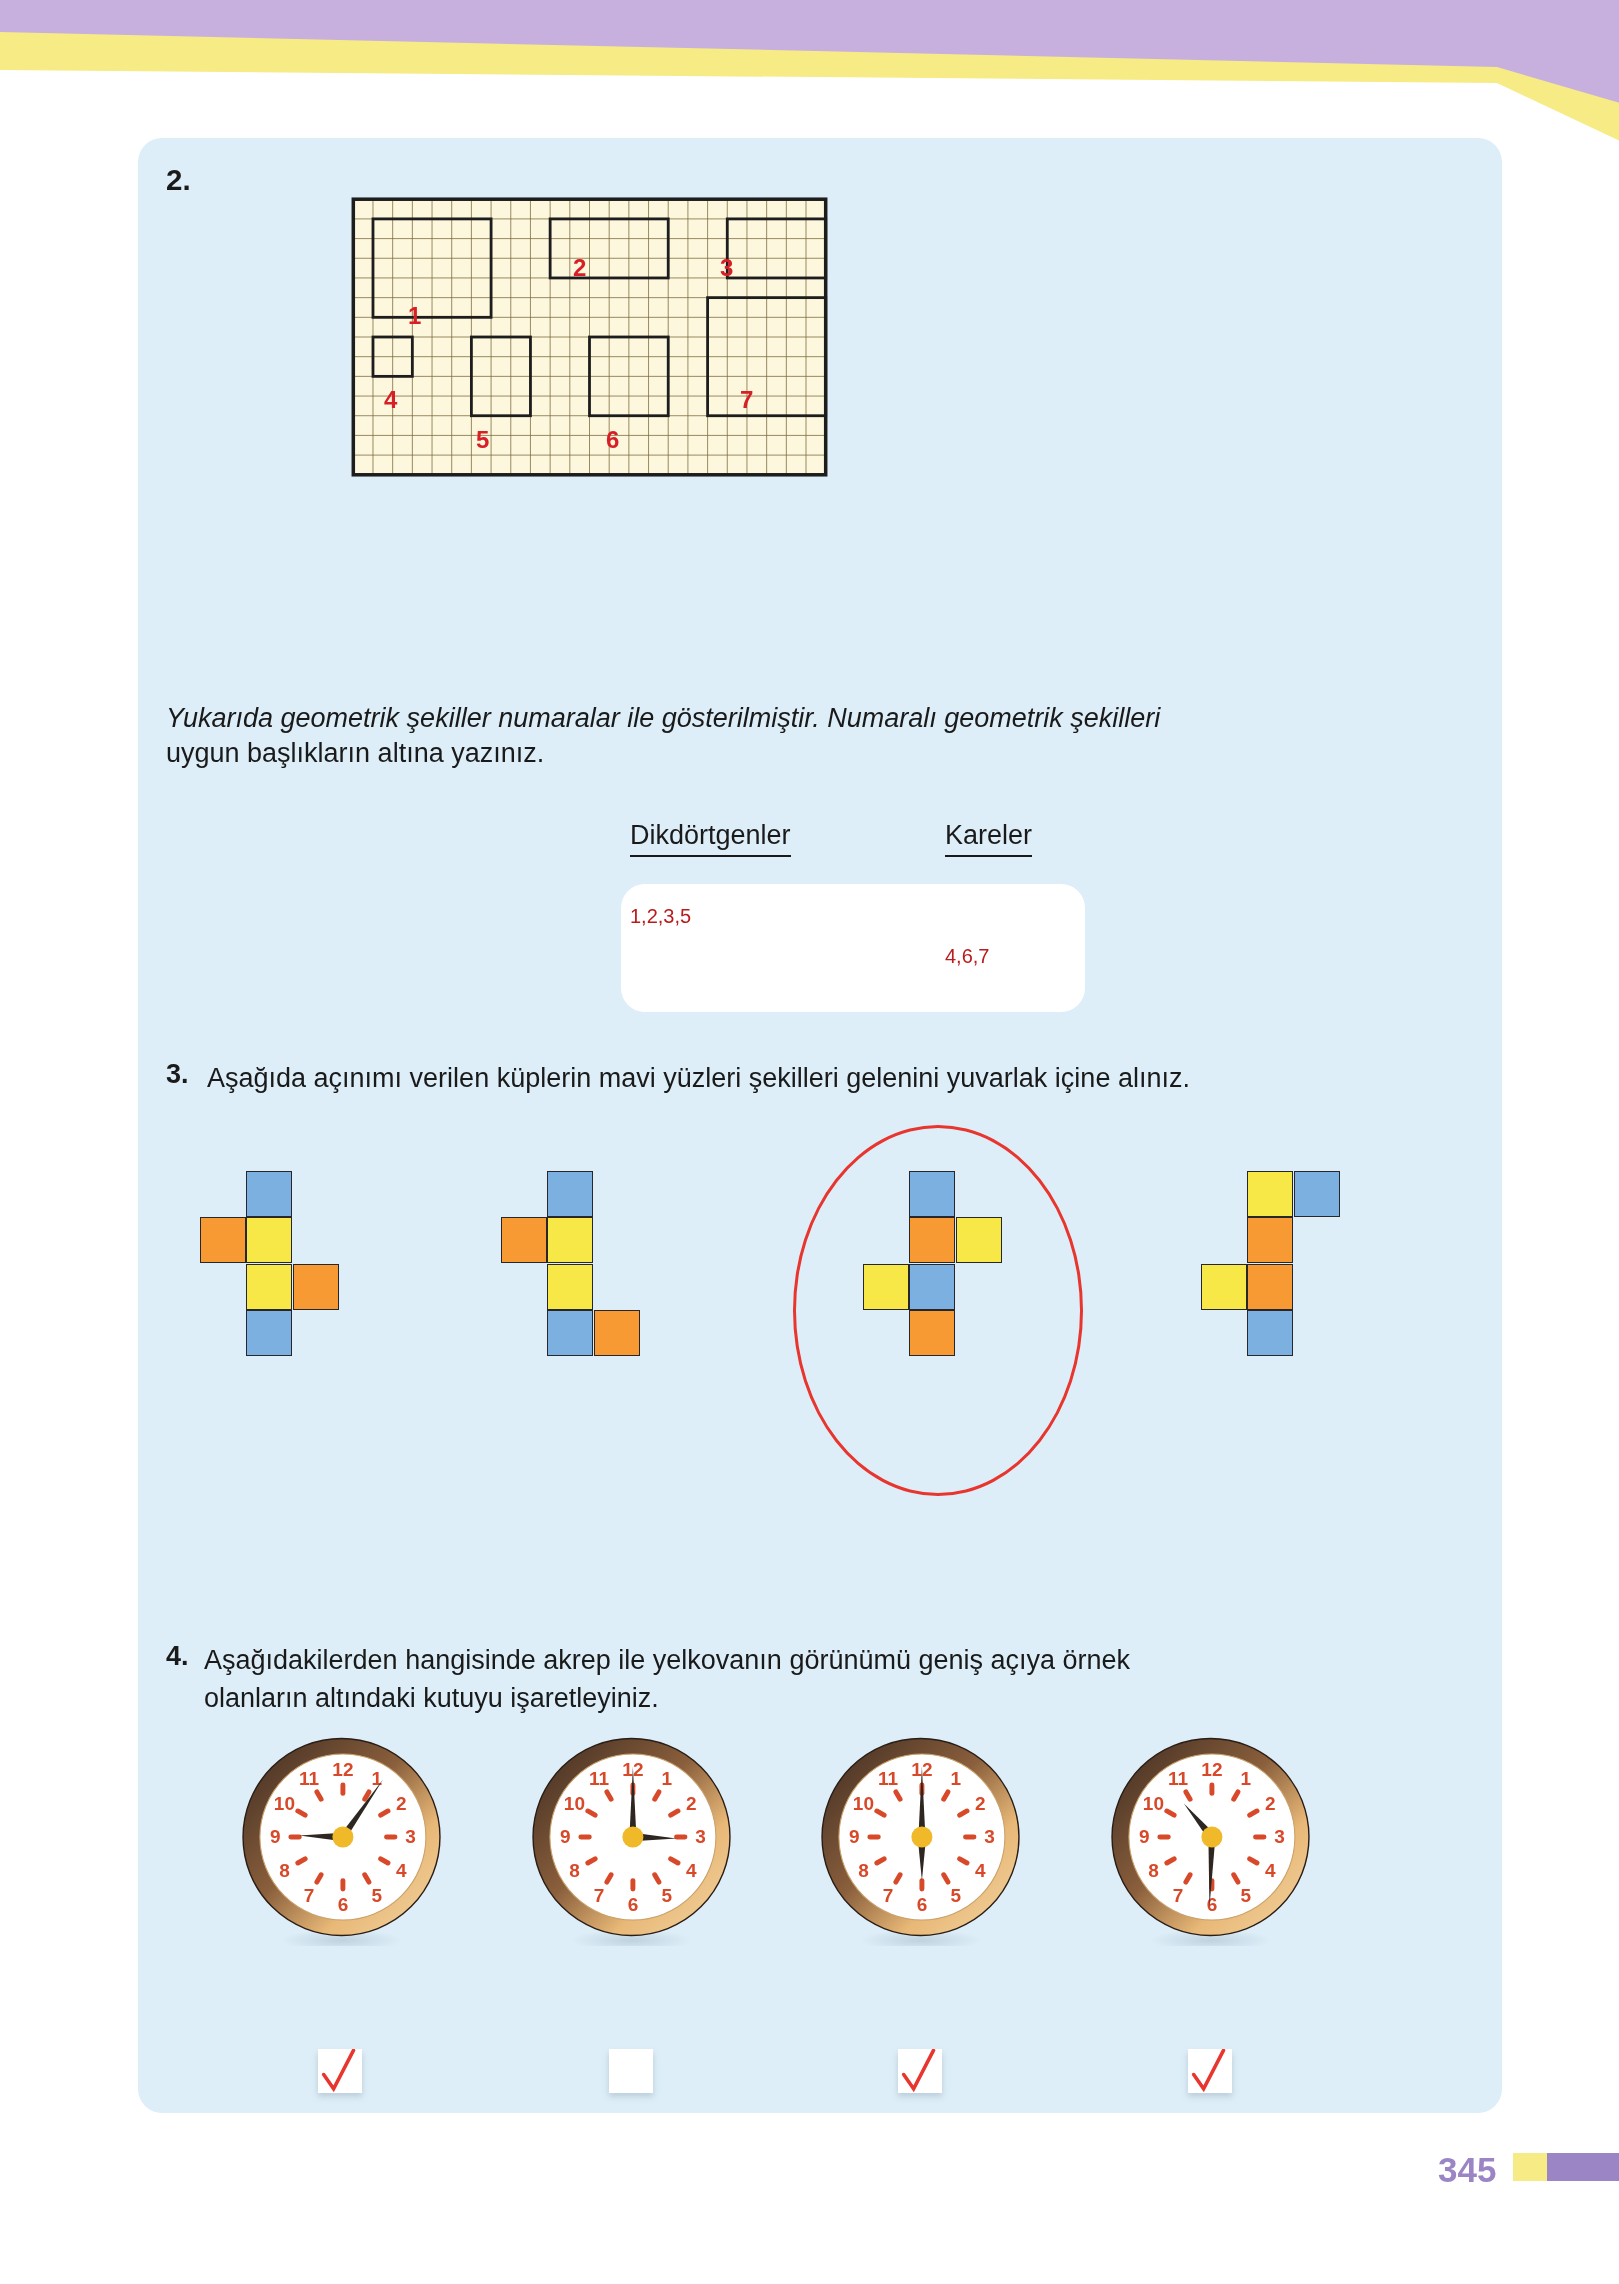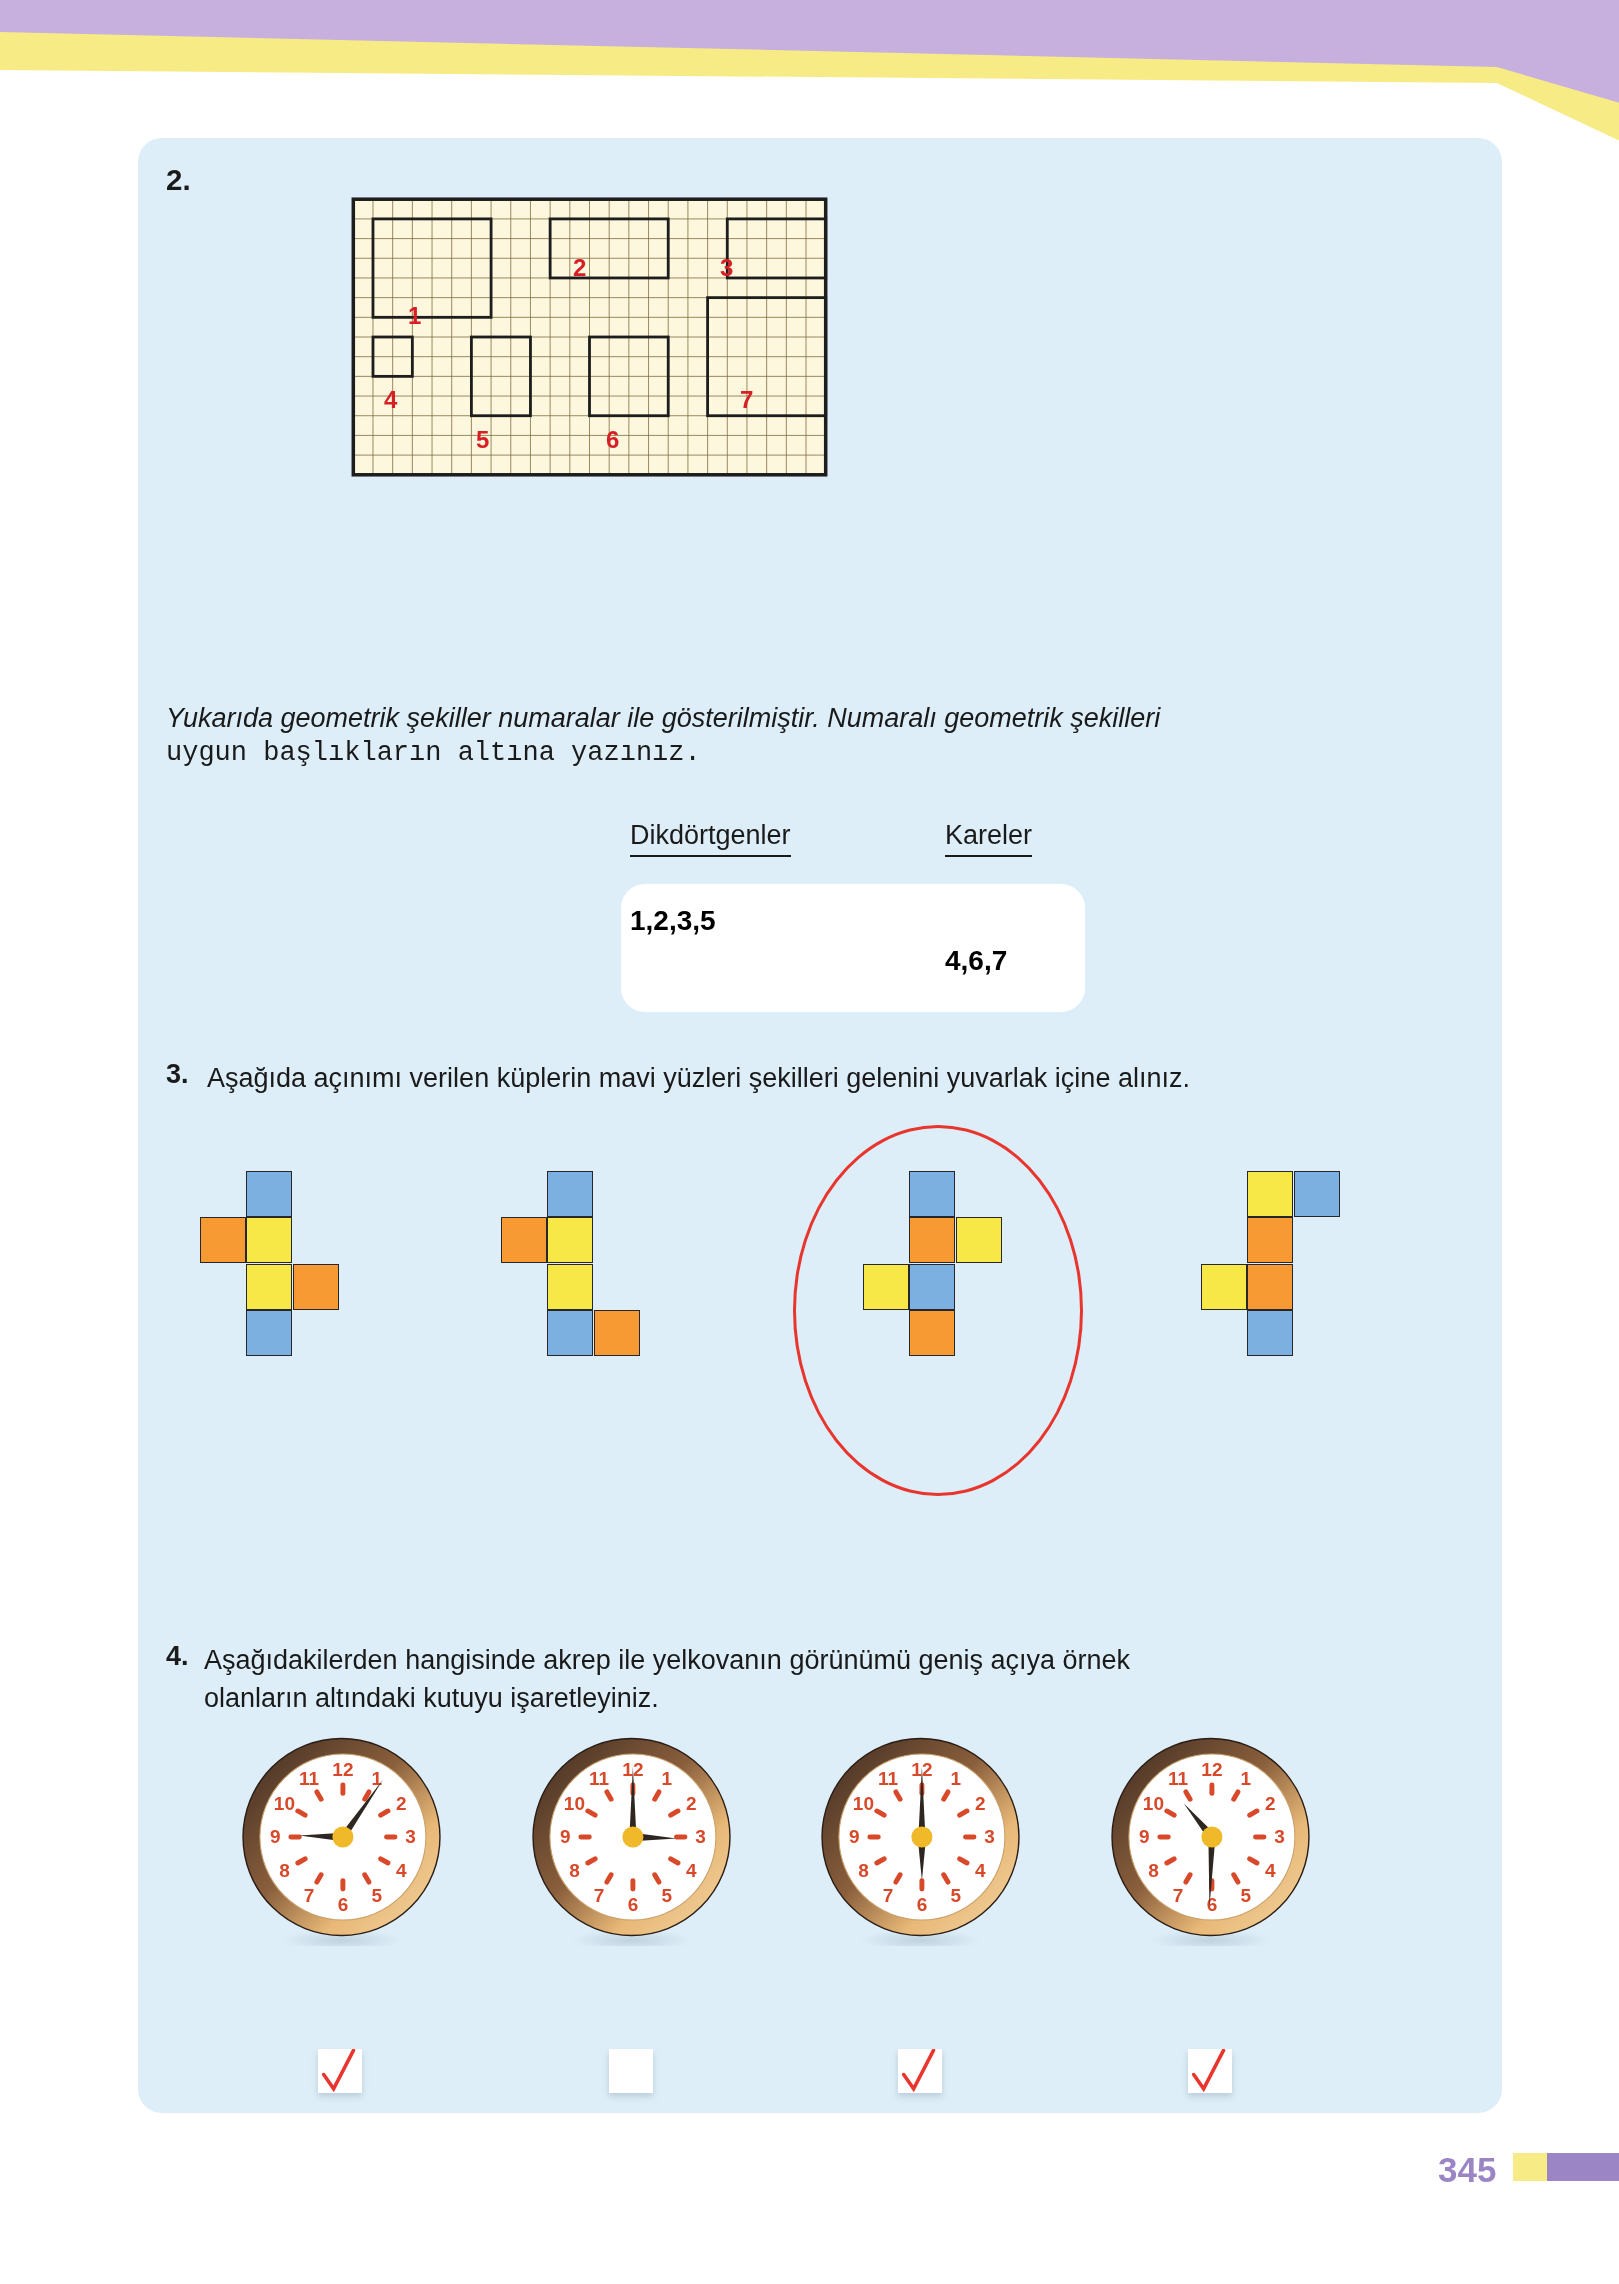--- a/index.html
+++ b/index.html
@@ -44,21 +44,21 @@
 
   
   .ans-head {
     position:absolute; font-size:27px; color:#1a1a1a;
     border-bottom:2.8px solid #1a1a1a; padding-bottom:4.2px;
   }
   .ans-box {
     position:absolute; background:#ffffff; border-radius:24px;
   }
   .ans-val {
-    position:absolute; color:#000000; font-weight:bold; font-size:28px;
+    position:absolute; color:#b91c1c; font-weight:normal; font-size:20px;
   }
 
   
   .net { position:absolute; }
   .cell {
     position:absolute; width:46px; height:46px;
     border:1.8px solid #26262b;
   }
   .ellipse-mark {
     position:absolute; border:3.5px solid #e8352e; border-radius:50%;
@@ -150,21 +150,21 @@
       <div class="gridlabel" style="left: 59px; top: 107px;">1</div>
       <div class="gridlabel" style="left: 224px; top: 59px;">2</div>
       <div class="gridlabel" style="left: 371px; top: 59px;">3</div>
       <div class="gridlabel" style="left: 35px; top: 191px;">4</div>
       <div class="gridlabel" style="left: 127px; top: 231px;">5</div>
       <div class="gridlabel" style="left: 257px; top: 231px;">6</div>
       <div class="gridlabel" style="left: 391px; top: 191px;">7</div>
     </div>
 
   <div class="qtext" style="left:166px; top:700px; width:1265px; font-size:27px;font-style:italic;">Yukarıda geometrik şekiller numaralar ile gösterilmiştir. Numaralı geometrik şekilleri</div>
-  <div class="qtext" style="left:166px; top:735px; width:1265px; font-size:27px;font-family:Liberation Mono, monospace;">uygun başlıkların altına yazınız.</div>
+  <div class="qtext" style="left:166px; top:735px; width:1265px; font-size:27px;">uygun başlıkların altına yazınız.</div>
 
   <div class="ans-head" style="left:630px; top:820px;">Dikdörtgenler</div>
   <div class="ans-head" style="left:945px; top:820px;">Kareler</div>
 
   <div class="ans-box" style="left:621px; top:884px; width:464px; height:128px;"></div>
   <div class="ans-val" style="left:630px; top:905px;">1,2,3,5</div>
   <div class="ans-val" style="left:945px; top:945px;">4,6,7</div>
 
   <div class="qnum" style="left:166px; top:1059px; font-size:27px;">3.</div>
   <div class="qtext" style="left:207px; top:1060px; width:1258px; font-size:27px;">Aşağıda açınımı verilen küplerin mavi yüzleri şekilleri gelenini yuvarlak içine alınız.</div>

